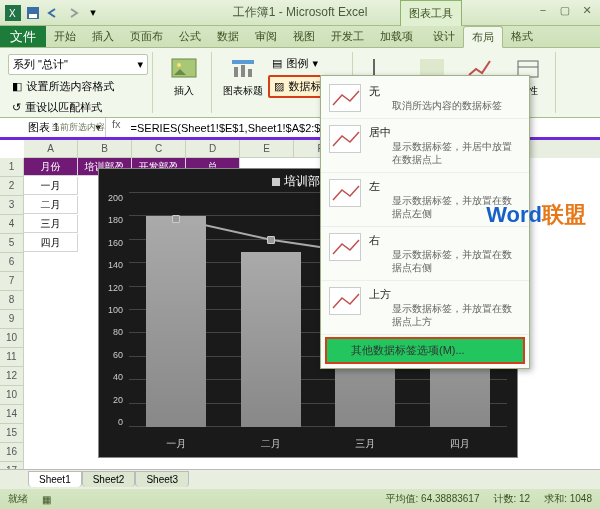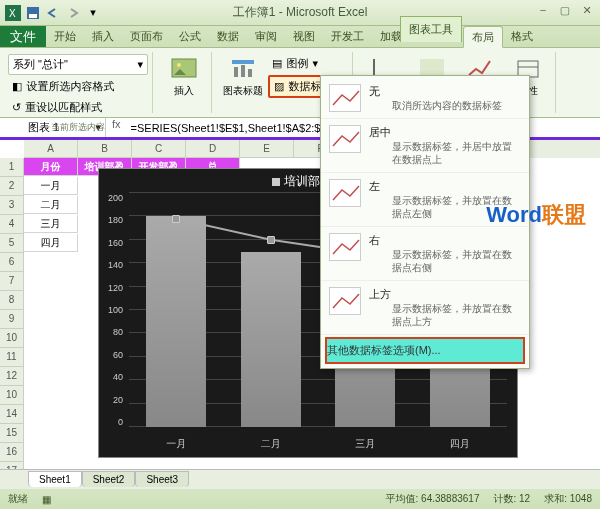--- a/index.html
+++ b/index.html
@@ -1,21 +1,21 @@
 <!DOCTYPE html>
 <html><head>
 <meta charset="utf-8">
 <style>
 * { box-sizing: border-box; margin: 0; padding: 0; font-family: "Microsoft YaHei", "Segoe UI", Tahoma, sans-serif; }
 body { width: 600px; height: 509px; background: #fff; font-size: 11px; overflow: hidden; position: relative; }
 .titlebar { height: 26px; background: linear-gradient(#e8f2dd, #d6e6c4); border-bottom: 1px solid #a6bf8a; display: flex; align-items: center; padding: 0 4px; position: relative; }
 .qat { display: flex; gap: 2px; align-items: center; }
 .qat-btn { width: 18px; height: 18px; display: flex; align-items: center; justify-content: center; border-radius: 2px; }
 .titlebar-center { position: absolute; left: 50%; transform: translateX(-50%); font-size: 12px; color: #4a5a3a; }
-.tool-contextual { position: absolute; left: 400px; top: 16px; height: 26px; display: flex; align-items: center; padding: 0 8px; background: #e0f0d0; border: 1px solid #8fb368; border-bottom: none; font-size: 11px; color: #3a5020; }
+.tool-contextual { position: absolute; left: 400px; top: 0; height: 26px; display: flex; align-items: center; padding: 0 8px; background: #e0f0d0; border: 1px solid #8fb368; border-bottom: none; font-size: 11px; color: #3a5020; }
 .winctrl { position: absolute; right: 4px; top: 2px; display: flex; gap: 4px; }
 .winctrl span { width: 18px; height: 16px; display: inline-flex; align-items: center; justify-content: center; color: #5a6a4a; font-size: 11px; }
 .ribbon-tabs { display: flex; background: linear-gradient(#d6e6c4, #cde0b8); padding-left: 0; height: 22px; border-bottom: 1px solid #a6bf8a; }
 .tab-file { background: #1e7c3a; color: #fff; padding: 3px 10px; font-size: 13px; display: flex; align-items: center; }
 .tab { padding: 3px 8px; font-size: 11px; color: #3a5020; cursor: pointer; }
 .tab.active { background: #f2f7ec; border: 1px solid #a6bf8a; border-bottom: 1px solid #f2f7ec; border-radius: 3px 3px 0 0; margin-bottom: -1px; }
 .ribbon-body { height: 70px; background: #f2f7ec; border-bottom: 1px solid #a6bf8a; display: flex; padding: 4px; gap: 4px; position: relative; }
 .ribbon-group { display: flex; flex-direction: column; gap: 2px; padding: 2px 4px; border-right: 1px solid #c8d8b8; }
 .rg-btn-sm { display: flex; align-items: center; gap: 4px; padding: 2px 4px; font-size: 11px; border-radius: 2px; }
 .rg-btn-lg { display: flex; flex-direction: column; align-items: center; width: 46px; padding: 2px; font-size: 10px; text-align: center; gap: 2px; }
@@ -24,38 +24,38 @@
 .formula-bar { display: flex; height: 22px; background: #fff; border-bottom: 3px solid #6d28d9; }
 .name-box { width: 82px; border-right: 1px solid #ccc; padding: 2px 4px; font-size: 11px; display: flex; justify-content: space-between; align-items: center; margin-left: 24px; }
 .fx-label { padding: 0 6px; color: #666; }
 .fx-input { flex: 1; padding: 2px 4px; font-size: 11px; border: none; outline: none; }
 .sheet-area { position: relative; flex: 1; }
 .col-headers { display: flex; height: 18px; background: #e8eee0; margin-left: 24px; }
 .ch { width: 54px; border-right: 1px solid #c8d0c0; border-bottom: 1px solid #c8d0c0; text-align: center; font-size: 10px; color: #555; line-height: 18px; }
 .row-block { display: flex; }
 .row-header { width: 24px; background: #e8eee0; border-right: 1px solid #c8d0c0; border-bottom: 1px solid #c8d0c0; text-align: center; font-size: 10px; color: #555; line-height: 18px; }
 .cell { width: 54px; height: 18px; border-right: 1px solid #d4d4d4; border-bottom: 1px solid #d4d4d4; font-size: 10px; padding: 0 2px; text-align: center; line-height: 18px; }
-.hdr-cell { background: #d946ef; color: #fff; font-weight: bold; }
+.hdr-cell { background: #701a75; color: #fff; font-weight: normal; }
 .chart-overlay { position: absolute; left: 98px; top: 28px; width: 420px; height: 290px; background: #1a1a1a; border: 1px solid #888; z-index: 5; }
 .chart-title { text-align: center; color: #fff; font-size: 12px; padding: 4px; }
 .chart-plot { position: absolute; left: 30px; right: 10px; top: 24px; bottom: 30px; }
 .y-axis { position: absolute; left: 0; top: 24px; bottom: 30px; width: 26px; display: flex; flex-direction: column-reverse; justify-content: space-between; color: #ccc; font-size: 9px; text-align: right; padding-right: 2px; }
 .x-axis { position: absolute; left: 30px; right: 10px; bottom: 6px; display: flex; color: #ccc; font-size: 10px; }
 .x-axis span { flex: 1; text-align: center; }
 .grid-line { position: absolute; left: 0; right: 0; border-top: 1px solid #444; }
 .bar { position: absolute; bottom: 0; background: linear-gradient(#aaa, #888); }
 .line-pt { position: absolute; width: 8px; height: 8px; background: #999; border: 1px solid #ccc; border-radius: 1px; transform: translate(-50%, -50%); }
 .legend-sq { display: inline-block; width: 8px; height: 8px; background: #ccc; margin-right: 4px; vertical-align: middle; }
 .data-labels-menu { position: absolute; left: 320px; top: 75px; width: 210px; background: #fafcf7; border: 1px solid #a0b088; box-shadow: 2px 2px 6px rgba(0,0,0,.3); z-index: 100; font-size: 11px; padding: 2px 0; }
 .dlm-item { display: flex; padding: 6px 8px; gap: 8px; align-items: flex-start; border-bottom: 1px solid #eee; }
 .dlm-item:last-child { border-bottom: none; }
 .dlm-icon { width: 32px; height: 28px; background: #fff; border: 1px solid #ccc; flex-shrink: 0; position: relative; }
 .dlm-title { font-size: 11px; color: #222; }
 .dlm-desc { font-size: 10px; color: #666; line-height: 1.3; margin-left: 23px; }
-.dlm-more { background: #5eead4; border: 2px solid #d43f1a; margin: 2px 4px; padding: 4px 0; color: #333; }
+.dlm-more { background: #22c55e; border: 2px solid #d43f1a; margin: 2px 4px; padding: 4px 24px; color: #333; }
 .sheet-tabs { position: absolute; left: 0; right: 0; bottom: 20px; height: 20px; background: #e8eee0; display: flex; align-items: center; padding-left: 28px; gap: 0; font-size: 10px; border-top: 1px solid #bbb; }
 .sheet-tab { padding: 2px 10px; background: #fff; border: 1px solid #bbb; border-bottom: none; border-radius: 0 0 4px 4px; margin-top: -1px; }
 .sheet-tab.inactive { background: #dce6d0; }
 .statusbar { position: absolute; left: 0; right: 0; bottom: 0; height: 20px; background: linear-gradient(#d6e6c4, #cde0b8); display: flex; align-items: center; padding: 0 8px; font-size: 10px; color: #3a5020; gap: 14px; }
 .watermark { position: absolute; right: 14px; top: 200px; font-size: 22px; font-weight: bold; z-index: 200; pointer-events: none; }
 .watermark .b { color: #1860c8; }
 .watermark .o { color: #e67817; }
 .icon-svg { width: 16px; height: 16px; }
 .icon-lg { width: 28px; height: 24px; }
 </style>

